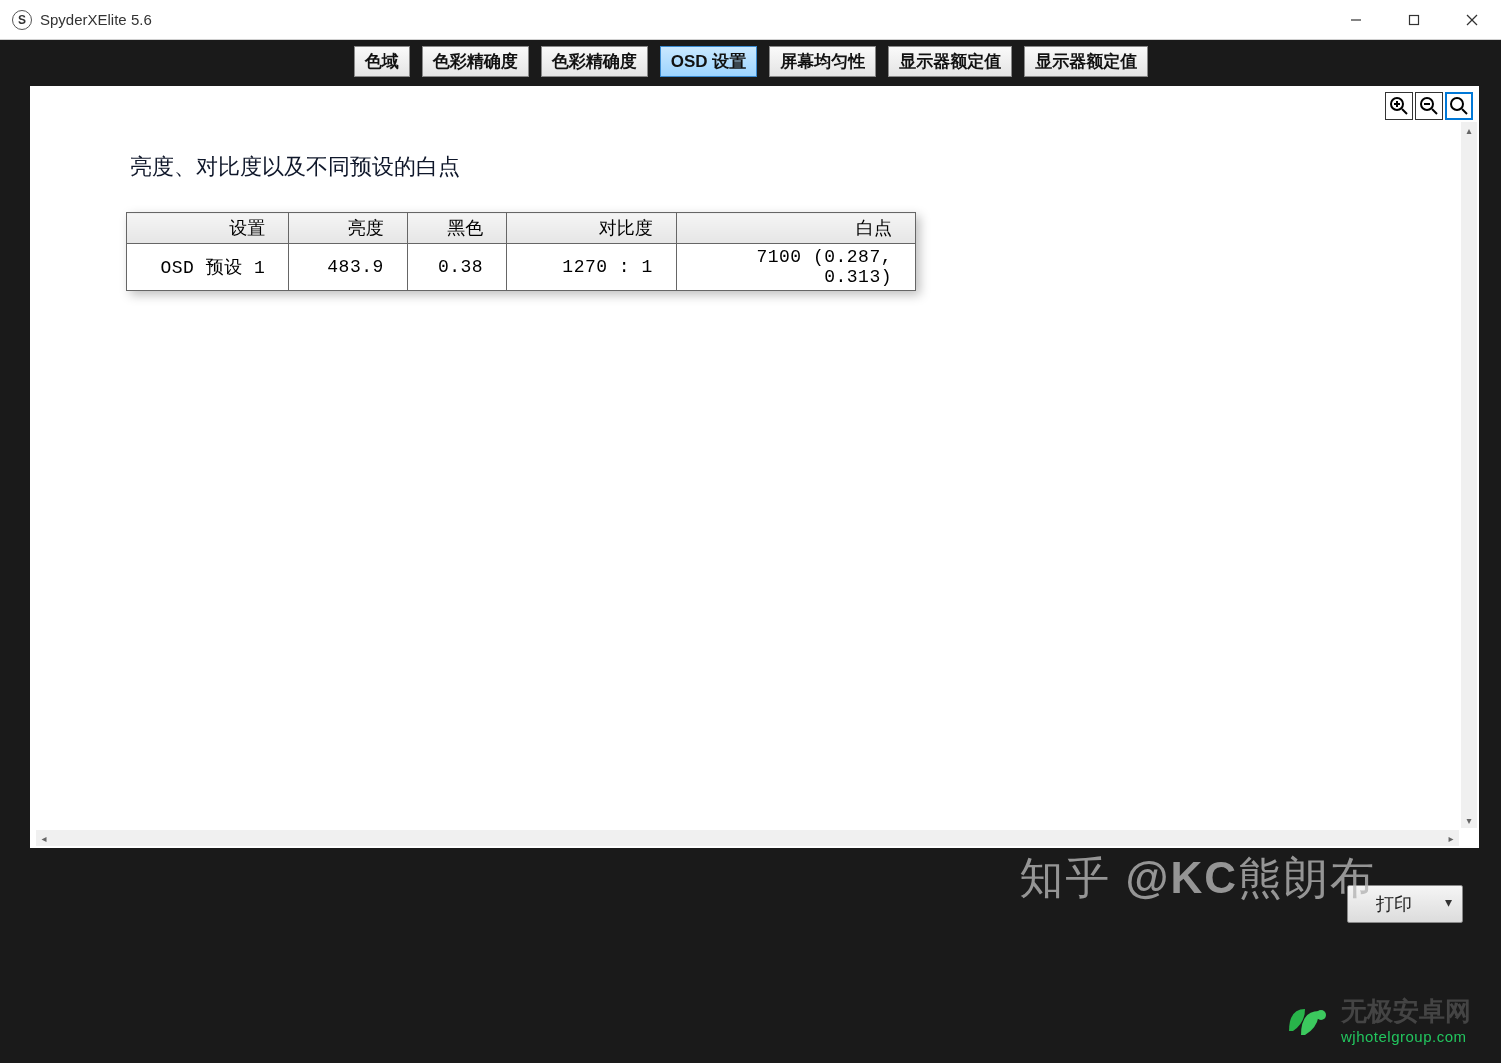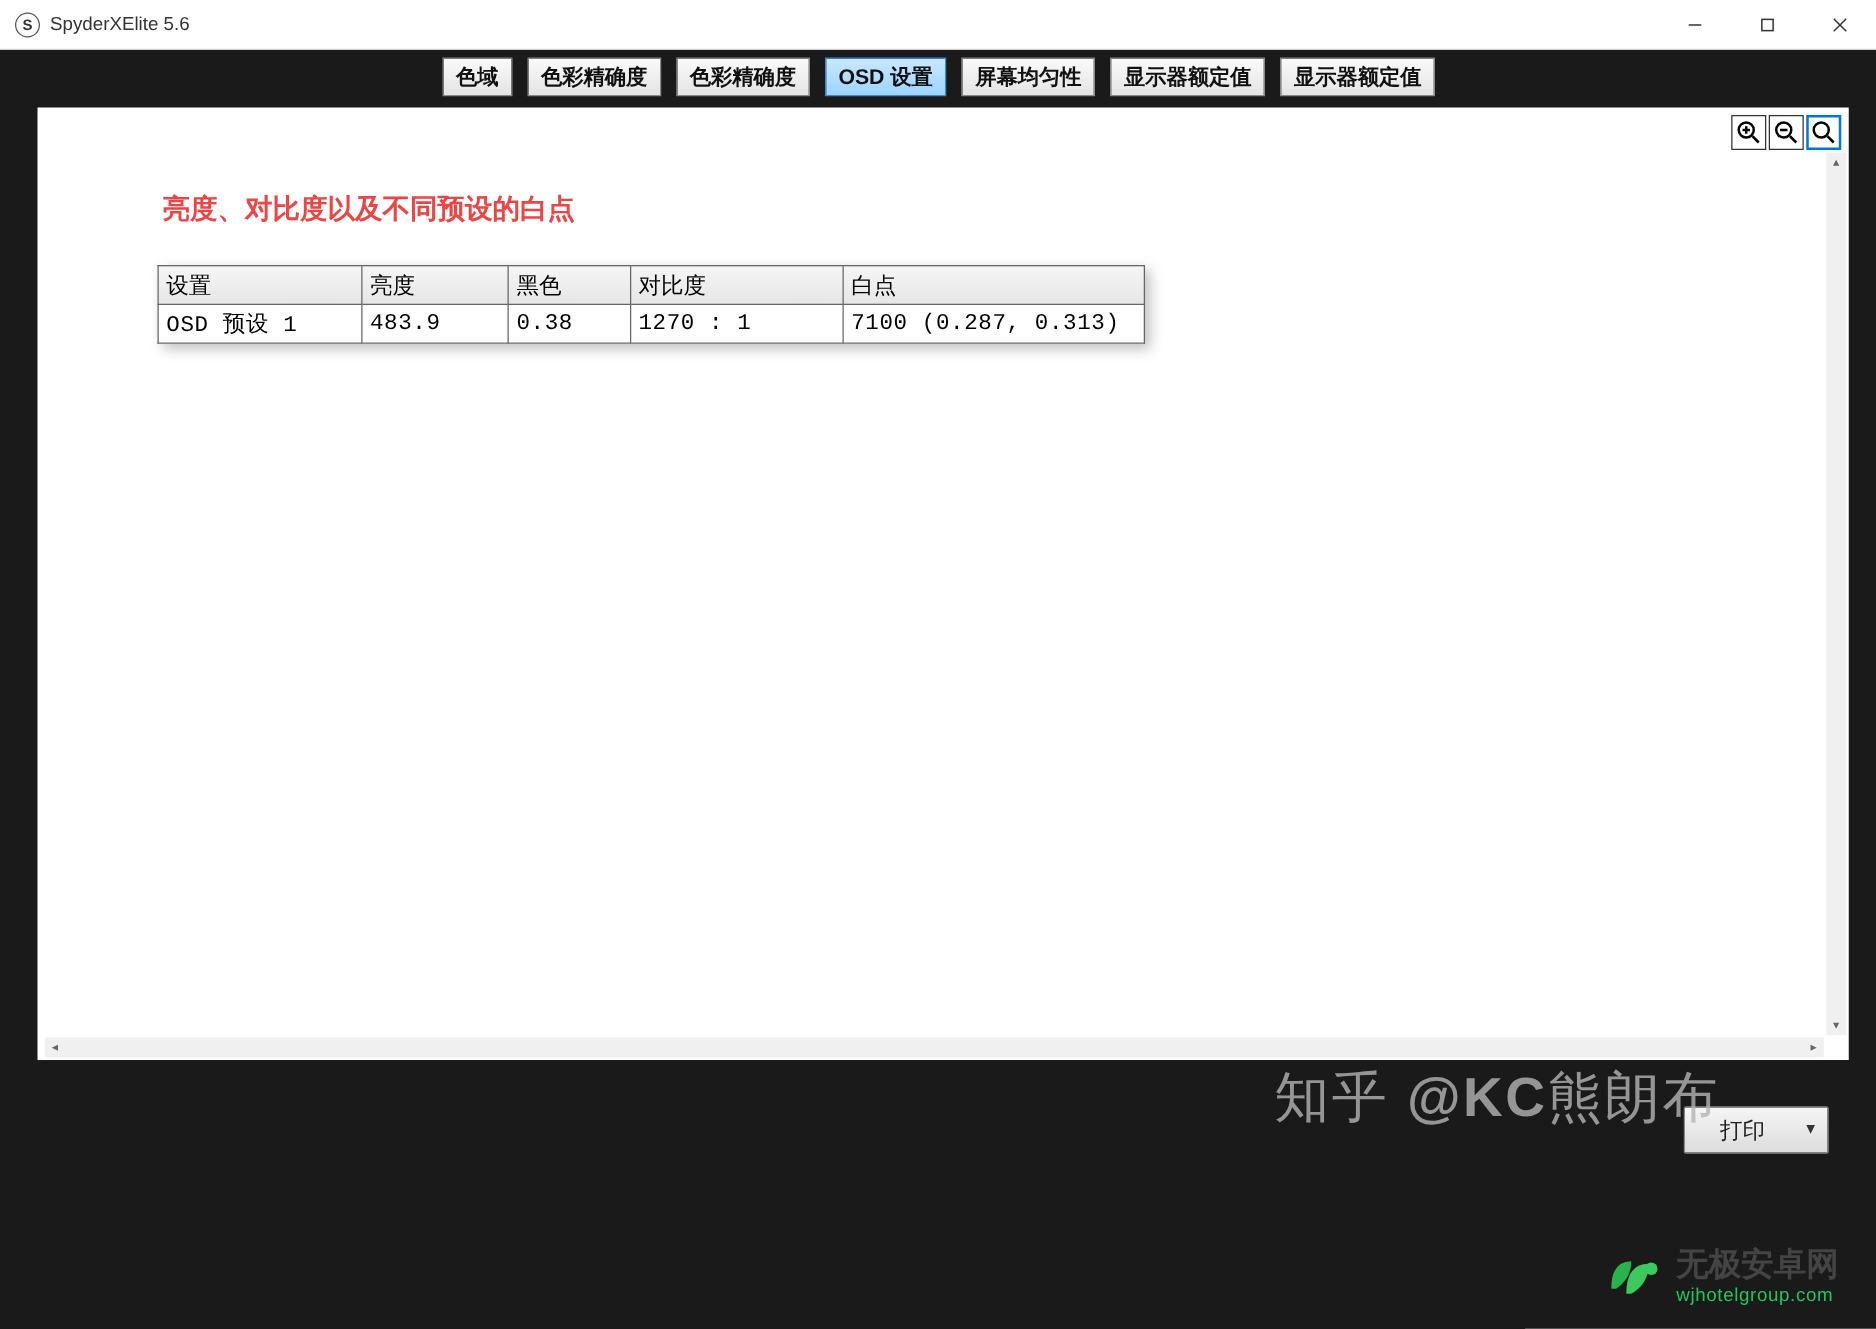--- a/index.html
+++ b/index.html
@@ -111,36 +111,36 @@
       position: absolute;
       left: 6px;
       right: 20px;
       top: 36px;
       bottom: 18px;
       overflow: auto;
       padding: 30px 90px;
     }
     .doc-heading {
       font-size: 22px;
-      font-weight: 700;
-      color: #ef4444;
+      font-weight: 400;
+      color: #0f172a;
       margin-bottom: 30px;
       padding-left: 4px;
     }
     table.data {
       border-collapse: collapse;
       width: 790px;
       box-shadow: 4px 4px 10px rgba(0,0,0,0.25);
       font-family: "SimSun", serif;
     }
     table.data th, table.data td {
       border: 1px solid #666;
-      text-align: left;
+      text-align: right;
       font-size: 18px;
-      padding: 3px 6px;
+      padding: 3px 23px;
     }
     table.data th {
       background: linear-gradient(#f5f5f5, #e6e6e6);
       font-weight: normal;
     }
     table.data td {
       background: #fff;
       font-family: "Courier New", "SimSun", monospace;
       letter-spacing: 0.5px;
     }

